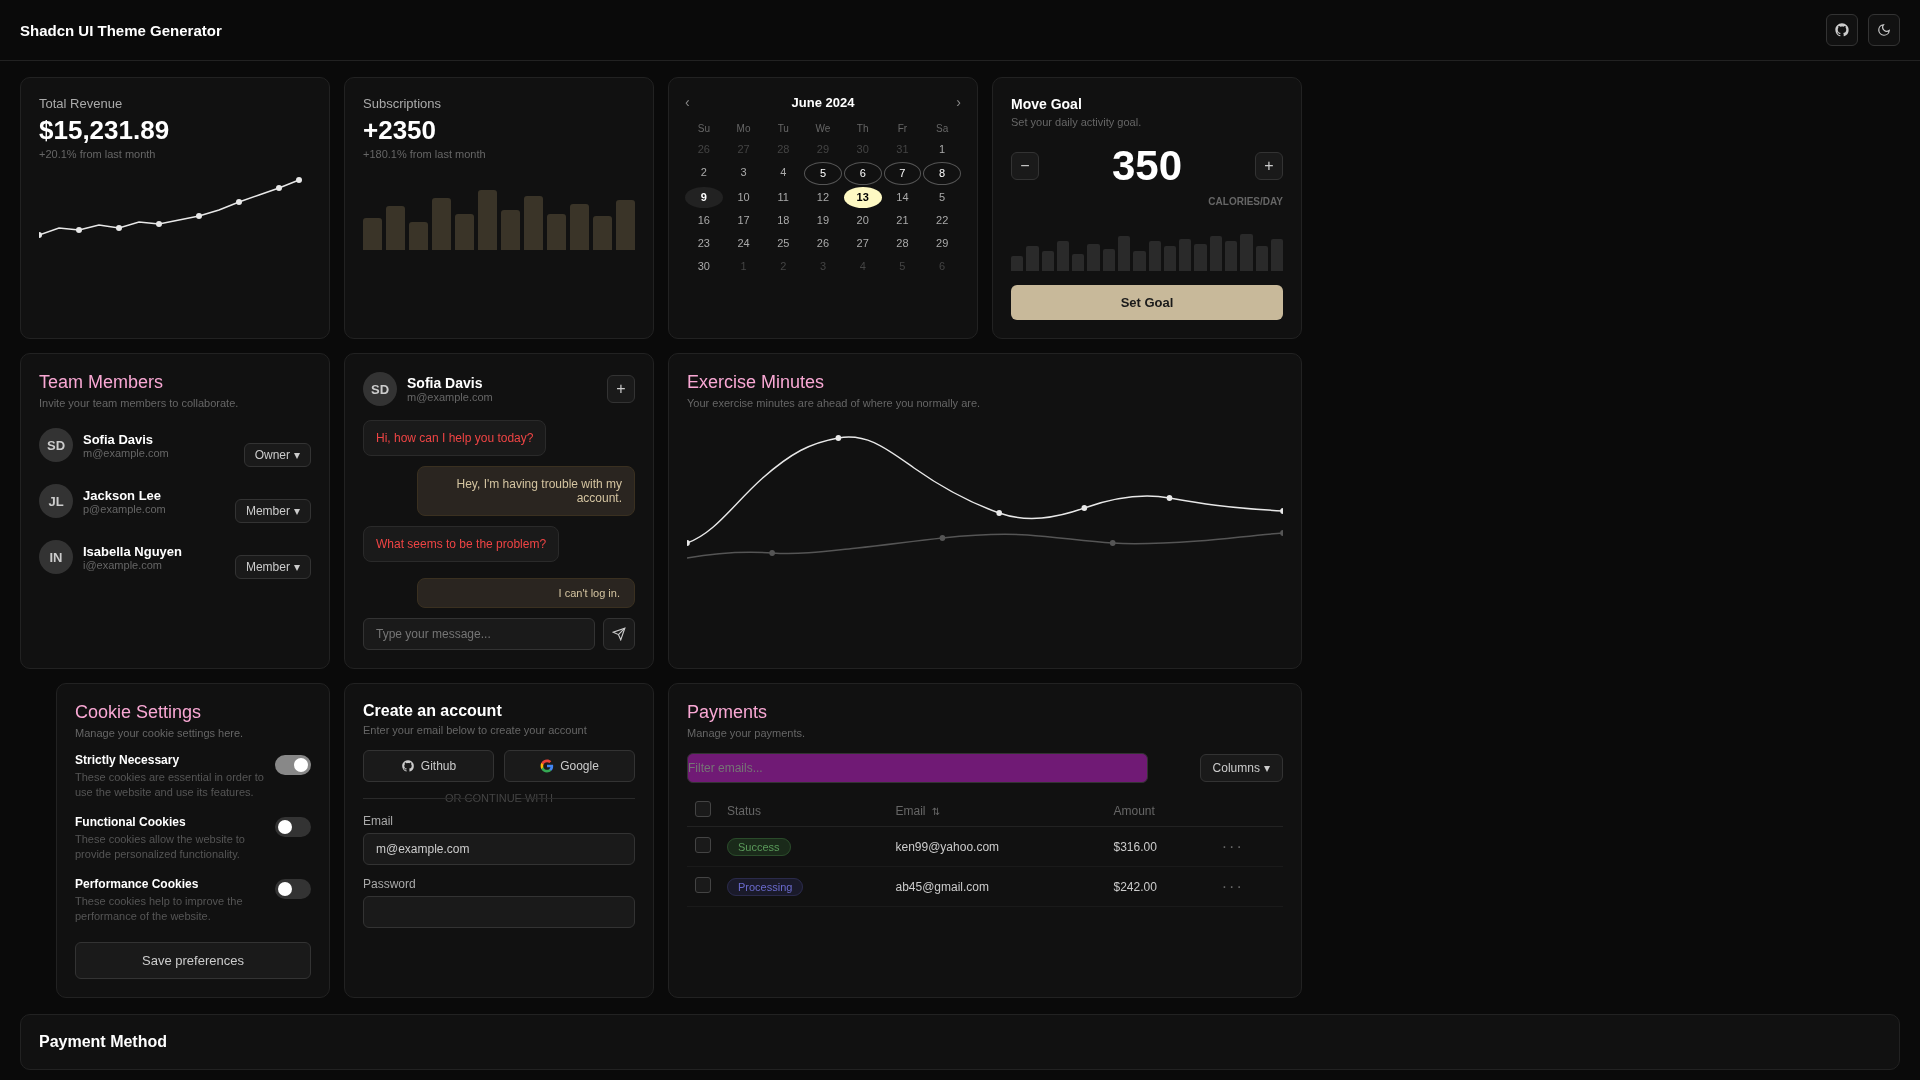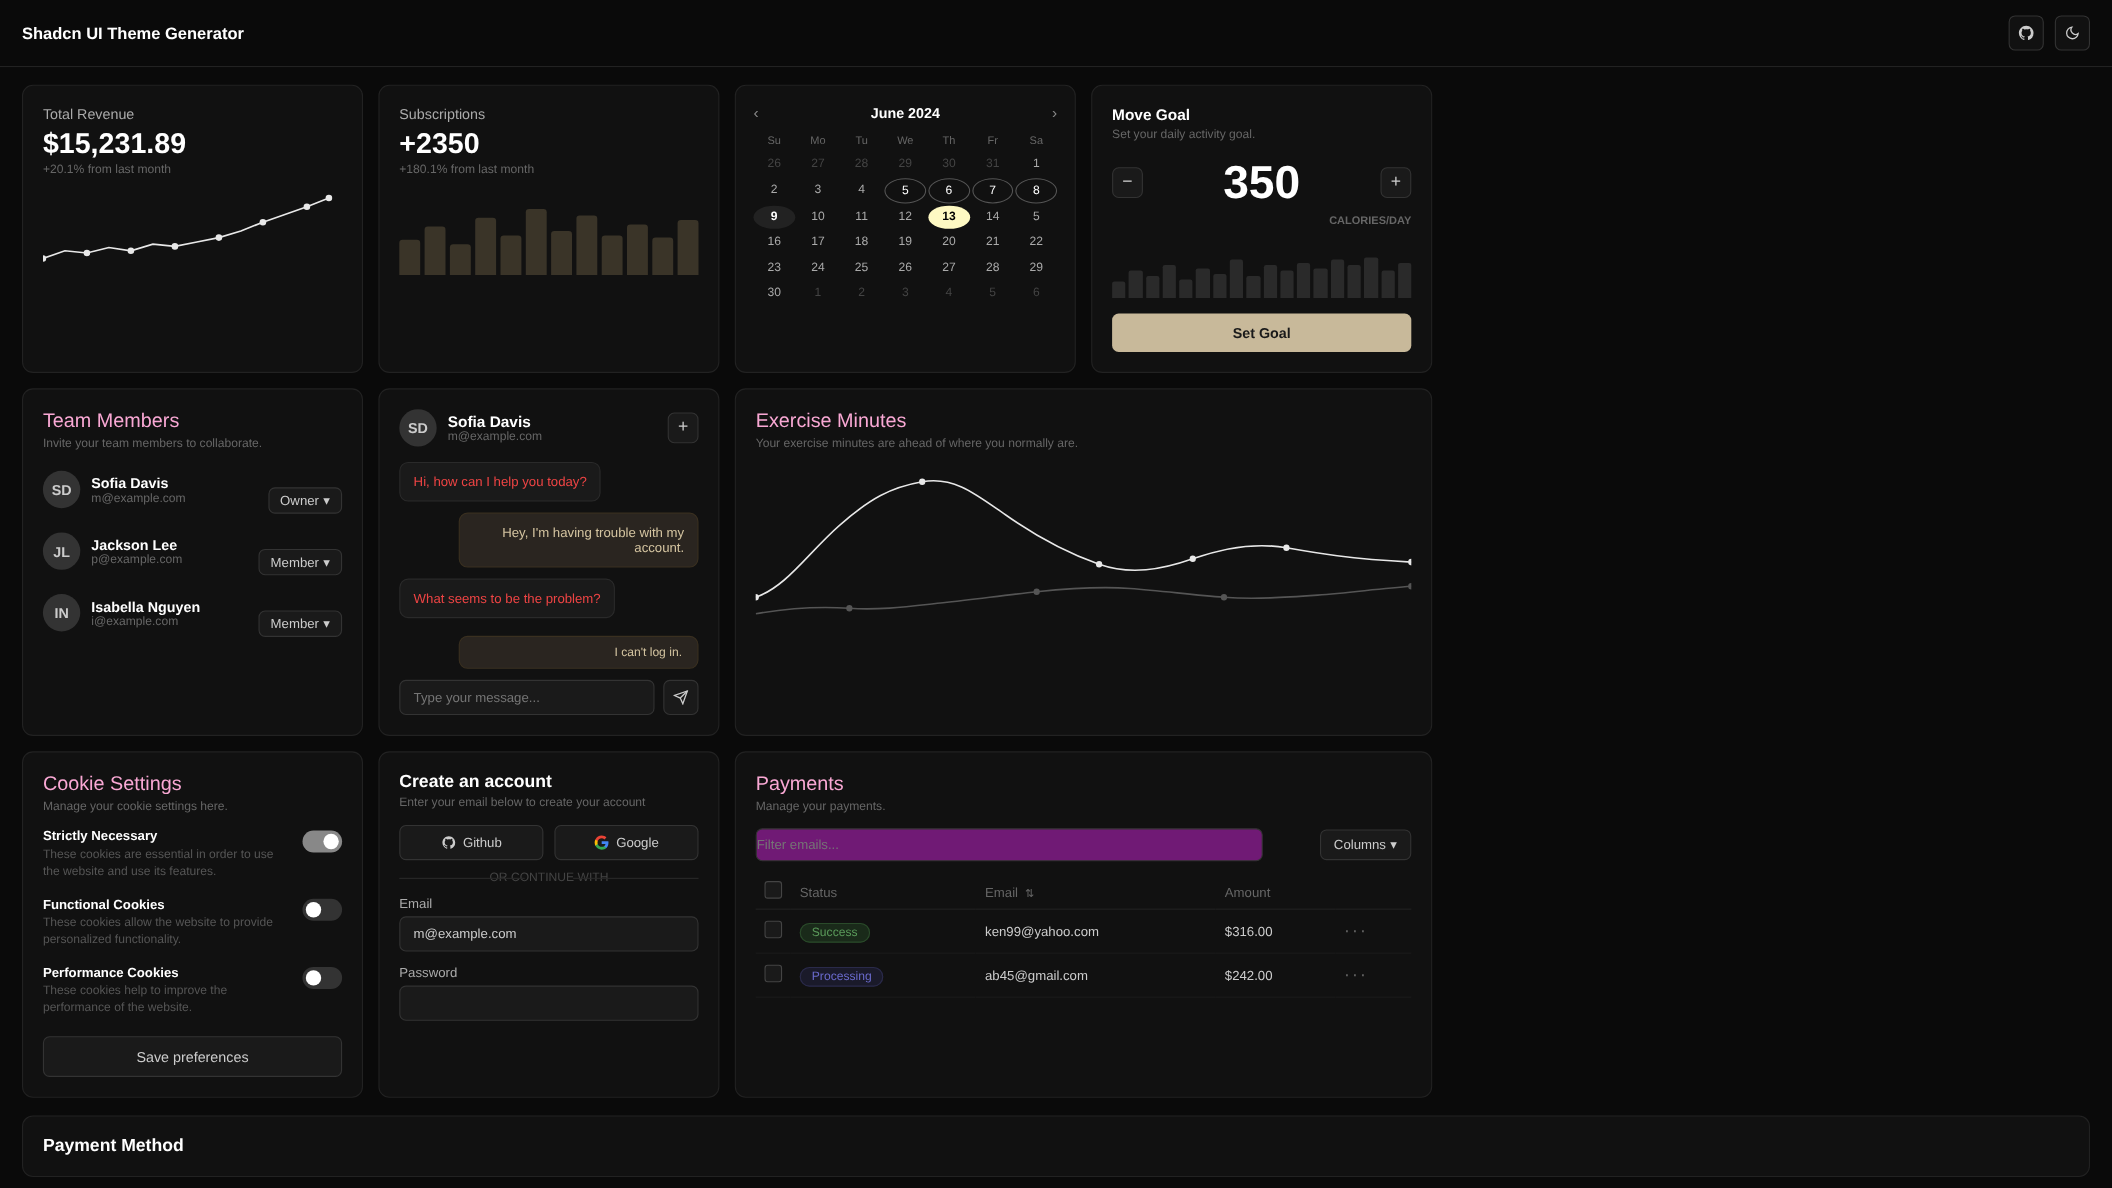--- a/index.html
+++ b/index.html
@@ -383,20 +383,21 @@
       outline: none;
       margin-bottom: 12px;
     }
 
     
     .cookie-card {
       background: #111;
       border: 1px solid #222;
       border-radius: 10px;
       padding: 18px;
+      margin-left: 36px;
     }
     .cookie-section {
       margin-bottom: 14px;
     }
     .cookie-row {
       display: flex;
       align-items: flex-start;
       justify-content: space-between;
       gap: 10px;
     }

